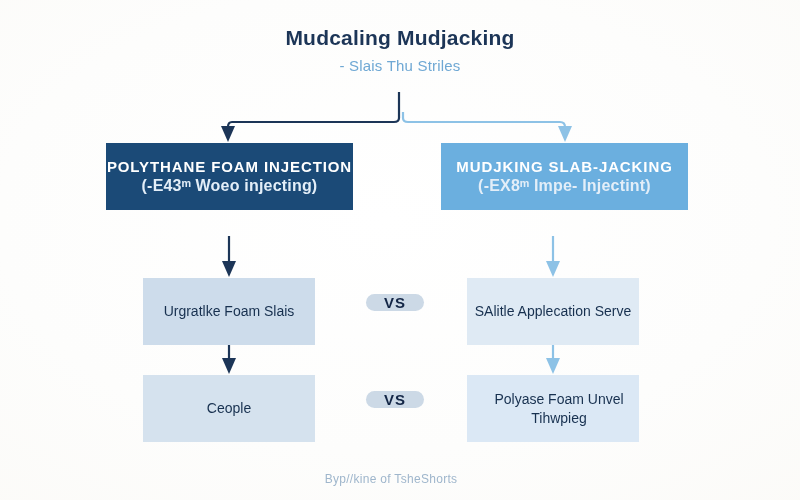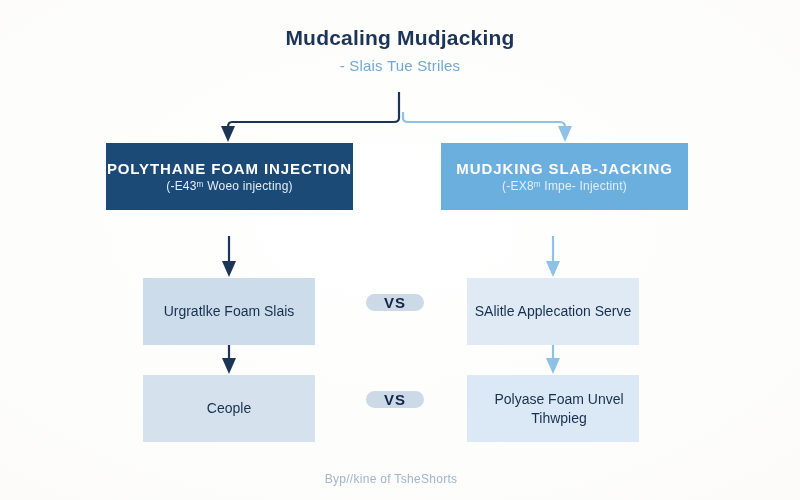--- a/index.html
+++ b/index.html
@@ -82,22 +82,22 @@
   }
   .hdr-title {
     color: #ffffff;
     font-size: 15px;
     font-weight: bold;
     line-height: 1.25;
     letter-spacing: 0.9px;
   }
   .hdr-sub {
     color: #e3eef8;
-    font-size: 12px;
-    font-weight: normal;
+    font-size: 16px;
+    font-weight: bold;
     letter-spacing: 0.2px;
   }
 
   .cell {
     width: 172px;
     height: 67px;
     font-size: 14px;
     line-height: 1.3;
     color: #17304f;
   }
@@ -141,21 +141,21 @@
     letter-spacing: 0.3px;
   }
 </style>
 </head>
 <body>
 
 <div id="canvas">
 
   <div class="title-block">
     <div class="main-title">Mudcaling Mudjacking</div>
-    <div class="sub-title">- Slais Tue Striles</div>
+    <div class="sub-title">- Slais Thu Striles</div>
   </div>
 
   <svg id="wires" viewBox="0 0 800 500">
 
     <path d="M 399 92 L 399 112" stroke="#1c3557" stroke-width="2.2" fill="none"></path>
 
     <path d="M 399 112 L 399 118 Q 399 122 394 122 L 232 122 Q 228 122 228 127 L 228 130" stroke="#1c3557" stroke-width="2.2" fill="none"></path>
     <polygon points="228,142 221,126 235,126" fill="#1c3557"></polygon>
 
     <path d="M 403 112 L 403 118 Q 403 122 408 122 L 560 122 Q 565 122 565 127 L 565 130" stroke="#8dc2e6" stroke-width="2.2" fill="none"></path>

